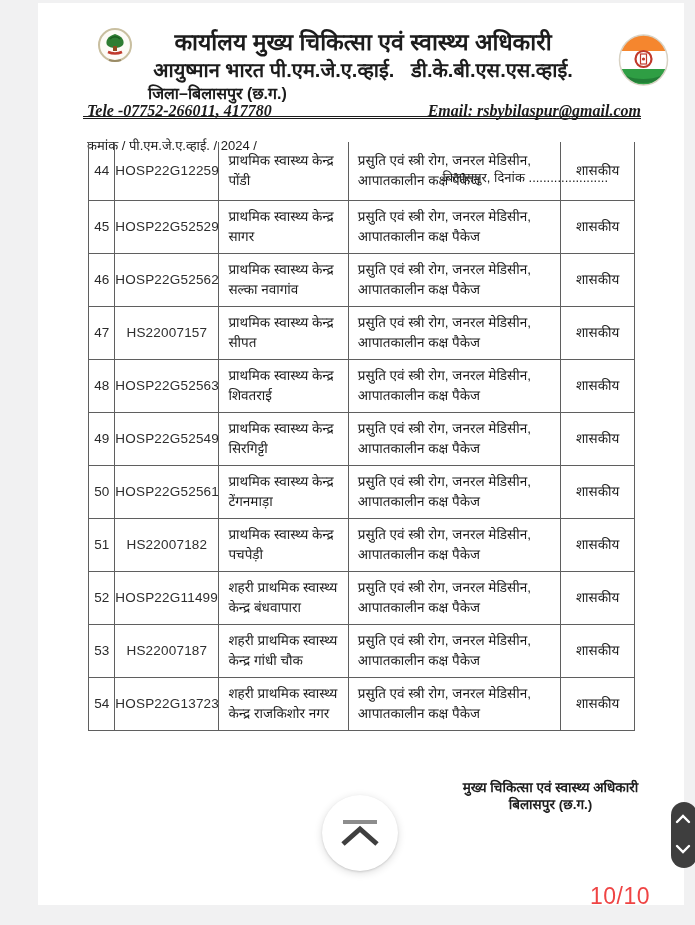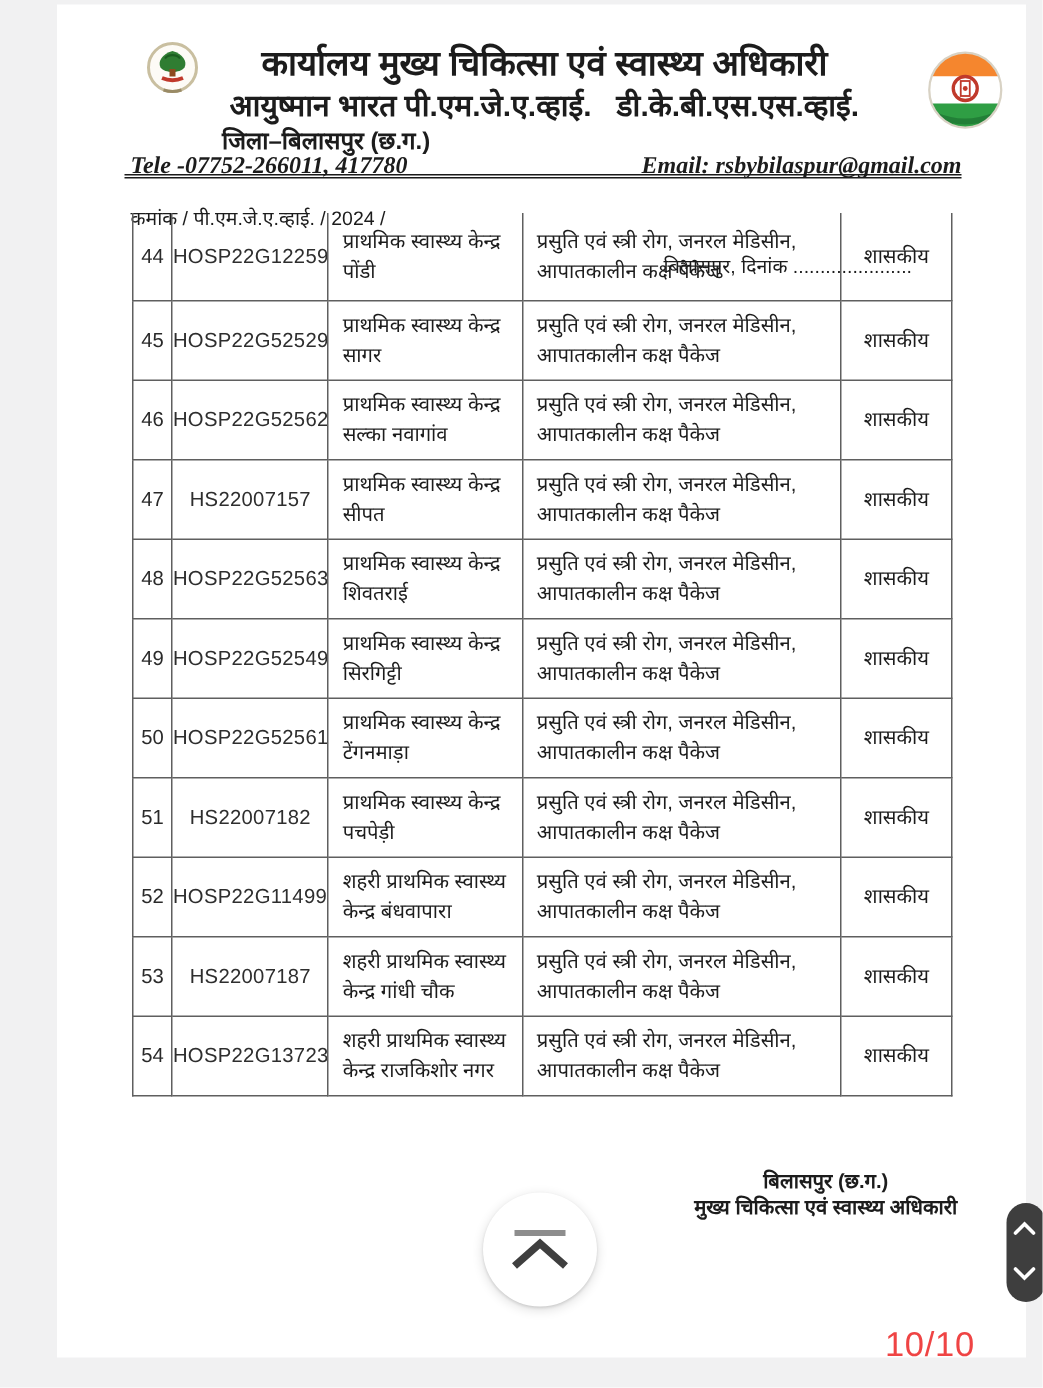--- a/index.html
+++ b/index.html
@@ -202,22 +202,22 @@
       <td class="c-sr">54</td>
       <td class="c-id">HOSP22G137239</td>
       <td class="c-name">शहरी प्राथमिक स्वास्थ्य केन्द्र राजकिशोर नगर</td>
       <td class="c-pkg">प्रसुति एवं स्त्री रोग, जनरल मेडिसीन, आपातकालीन कक्ष पैकेज</td>
       <td class="c-type">शासकीय</td>
     </tr>
   </tbody>
   </table>
 
   <div class="signature">
+    <div>मुख्य चिकित्सा एवं स्वास्थ्य अधिकारी</div>
     <div>बिलासपुर (छ.ग.)</div>
-    <div>मुख्य चिकित्सा एवं स्वास्थ्य अधिकारी</div>
   </div>
 
   <div class="page-indicator">10/10</div>
 </div>
 
 <button class="scroll-top-btn">
   <span>
     <svg width="42" height="36" viewBox="0 0 42 36">
       <rect x="4" y="6" width="34" height="4" fill="#8d8d8d"></rect>
       <polyline points="4,30 21,15 38,30" fill="none" stroke="#3f3f3f" stroke-width="5"></polyline>

